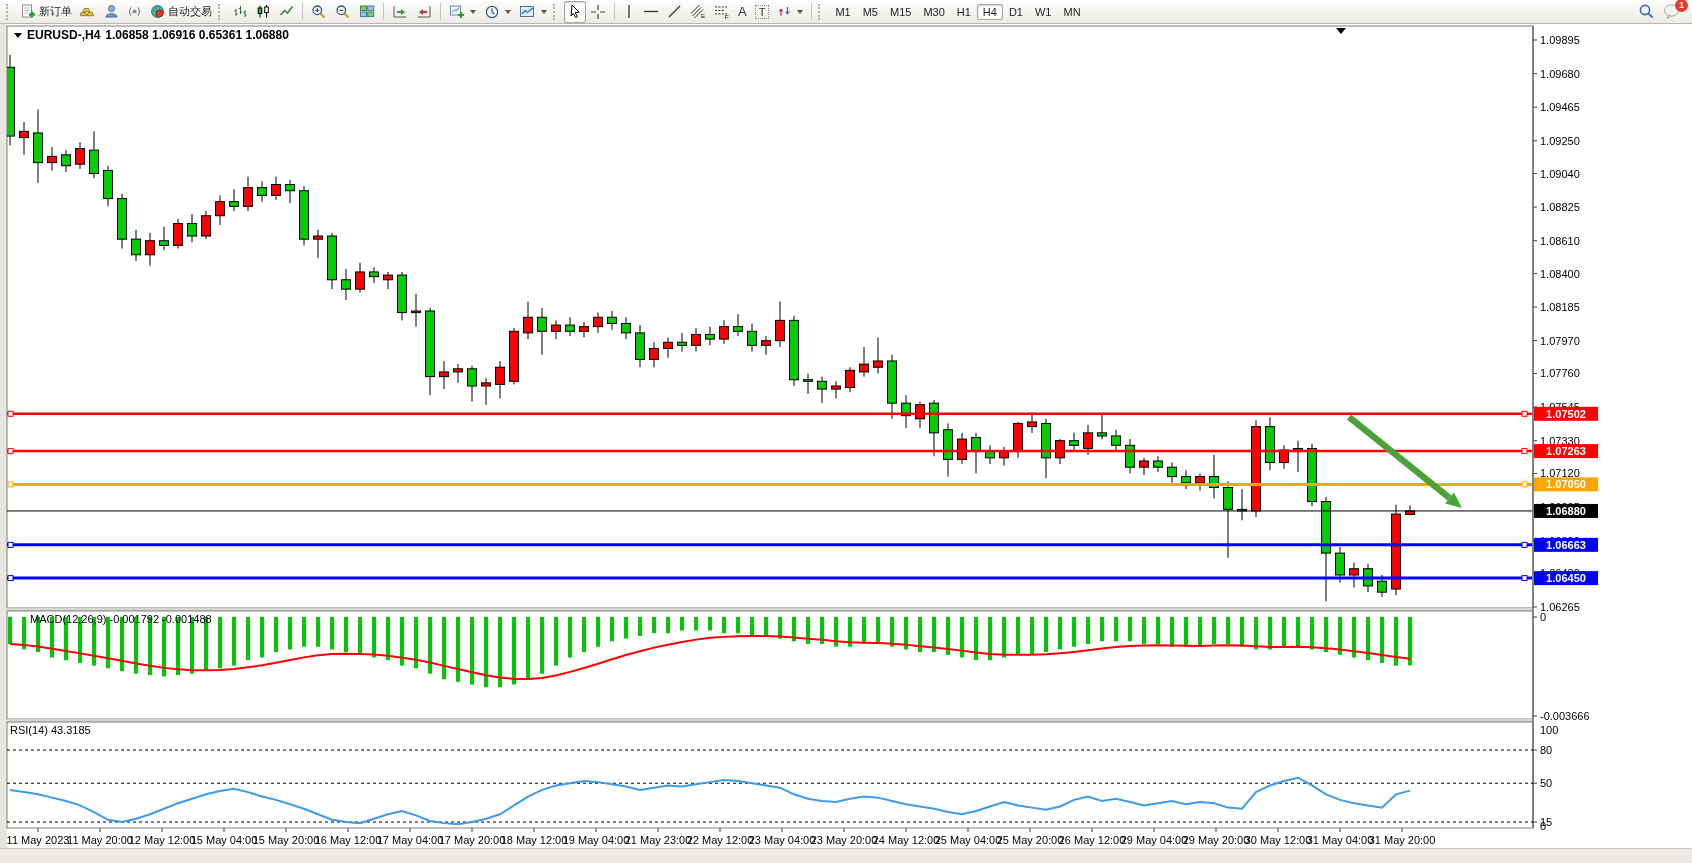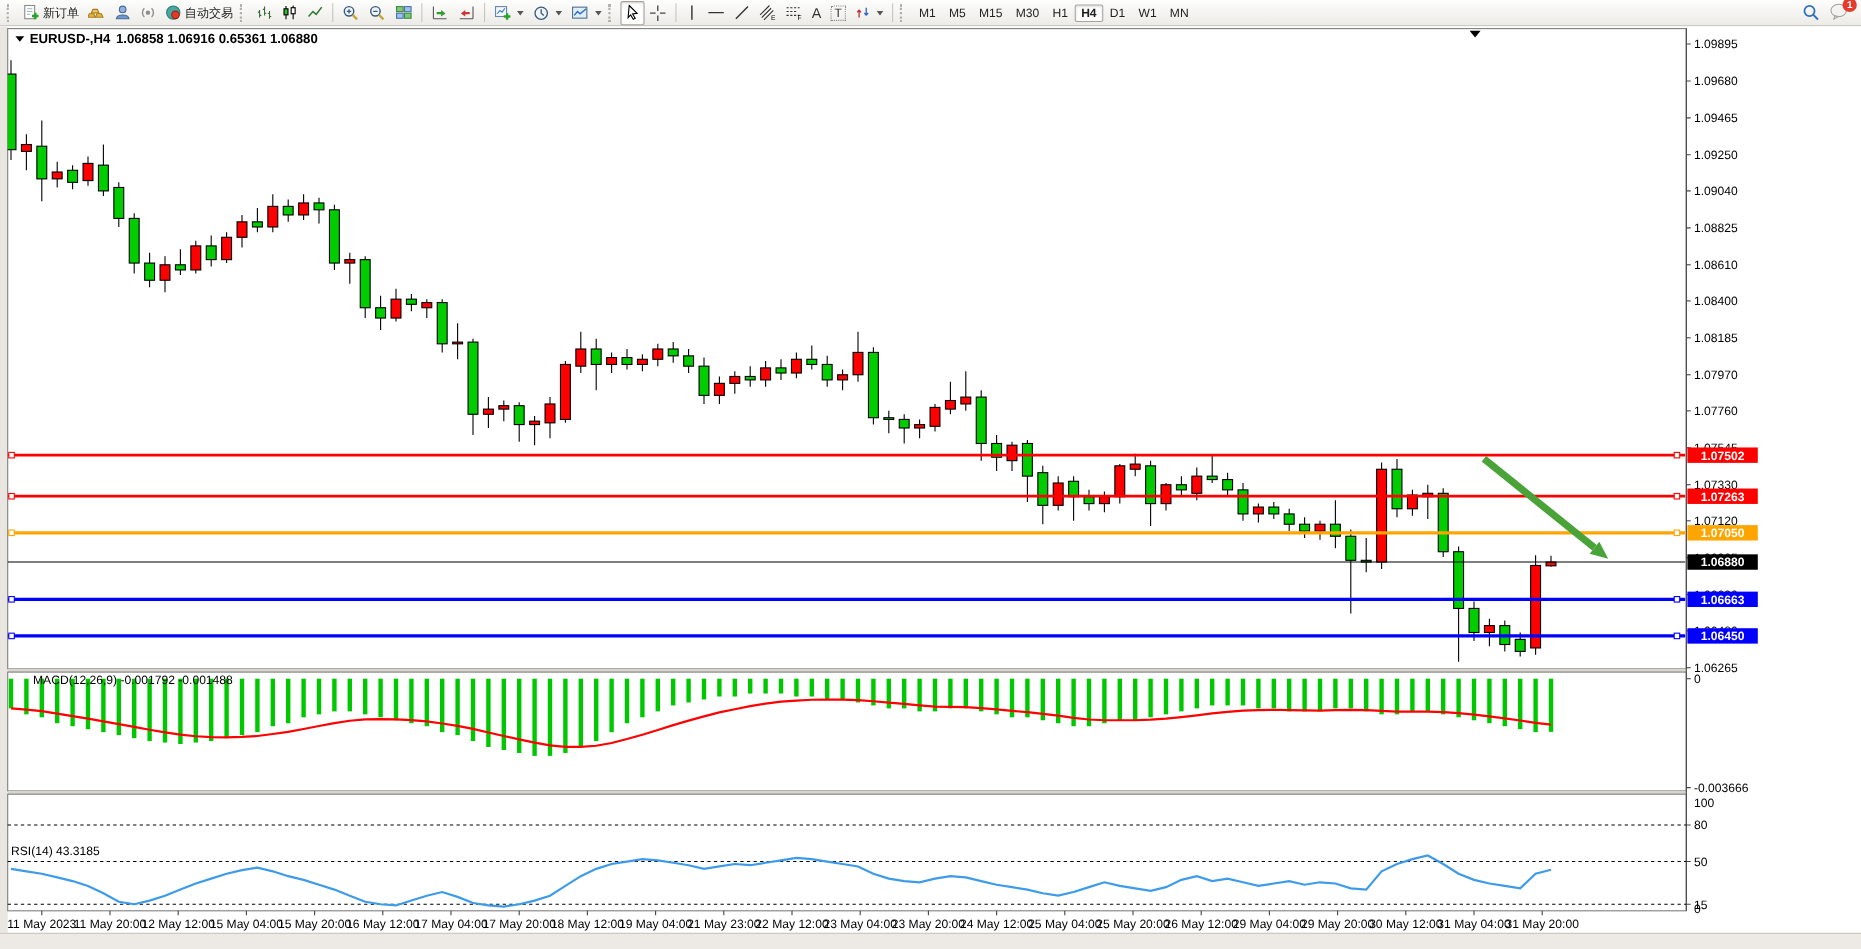--- a/index.html
+++ b/index.html
@@ -9,34 +9,34 @@
     background:linear-gradient(#fdfdfc,#ecebe7);border-bottom:1px solid #b8b5af;
     display:flex;align-items:center;padding:0 4px;box-sizing:border-box;font-size:11px;color:#222;}
   .grip{width:5px;height:16px;border-left:2px dotted #b3b0aa;margin:0 4px 0 2px;}
   .sep{width:1px;height:17px;background:#c8c5bf;margin:0 4px;}
   .tb-btn{height:20px;display:inline-flex;align-items:center;gap:3px;padding:0 3px;
     border:1px solid transparent;border-radius:2px;cursor:default;white-space:nowrap;}
   .tb-btn.active{background:#ffffff;border:1px solid #a8a49d;box-shadow:inset 0 1px 2px rgba(0,0,0,.15);}
   .caret{width:0;height:0;border-left:3px solid transparent;border-right:3px solid transparent;
     border-top:4px solid #555;margin-left:2px;}
   .tfbtn{font-size:11px;padding:1px 5px;height:16px;line-height:16px;border:1px solid transparent;border-radius:2px;margin-top:42px;}
-  .tfbtn.active{background:#fff;border:1px solid #a8a49d;box-shadow:inset 0 1px 2px rgba(0,0,0,.18);font-weight:bold;}
+  .tfbtn.active{background:#fff;border:1px solid #a8a49d;box-shadow:inset 0 1px 2px rgba(0,0,0,.18);}
   #tb-right{margin-left:auto;display:flex;align-items:center;gap:8px;padding-right:6px;}
   .glyph{font-size:12px;font-weight:bold;}
   .badge{position:absolute;top:-4px;right:-6px;background:#e53b2c;color:#fff;border-radius:8px;
     min-width:13px;height:13px;font-size:9px;line-height:13px;text-align:center;font-weight:bold;}
   
   #chart-wrap{position:absolute;left:0;top:24px;width:1692px;height:839px;background:#fff;}
   #chart-svg{position:absolute;left:0;top:0;}
   #symbol-line{position:absolute;left:14px;top:4px;font-size:12px;font-weight:bold;color:#000;
     display:flex;align-items:center;gap:5px;text-align:right;}
   .tri-down{width:0;height:0;border-left:4px solid transparent;border-right:4px solid transparent;
     border-top:5px solid #000;}
   #macd-label{position:absolute;left:10px;top:589px;font-size:11px;color:#000;padding-left:20px;}
-  #rsi-label{position:absolute;left:10px;top:700px;font-size:11px;color:#000;margin-top:44px;}
+  #rsi-label{position:absolute;left:10px;top:700px;font-size:11px;color:#000;}
   #status-strip{position:absolute;left:0;top:848px;width:1692px;height:15px;background:#edeae5;border-top:1px solid #c9c6c0;}
   svg text{font-family:"Liberation Sans",sans-serif;}
 </style>
 </head>
 <body>
 
 <div id="toolbar">
   <span class="grip"></span>
 
   <span class="tb-btn">

